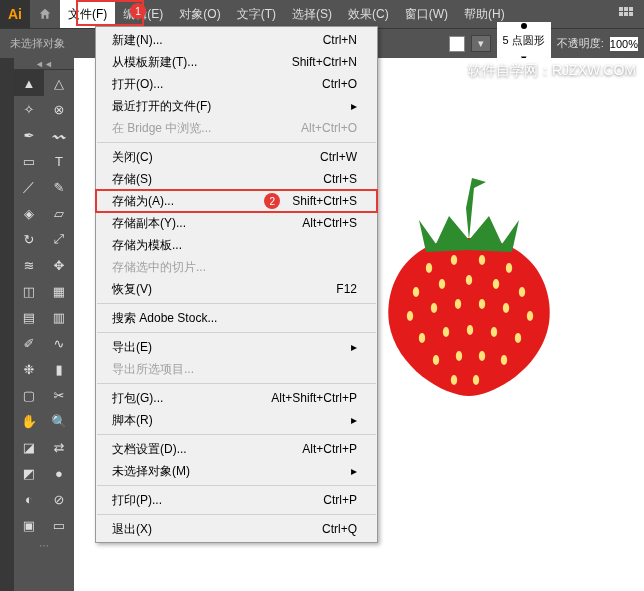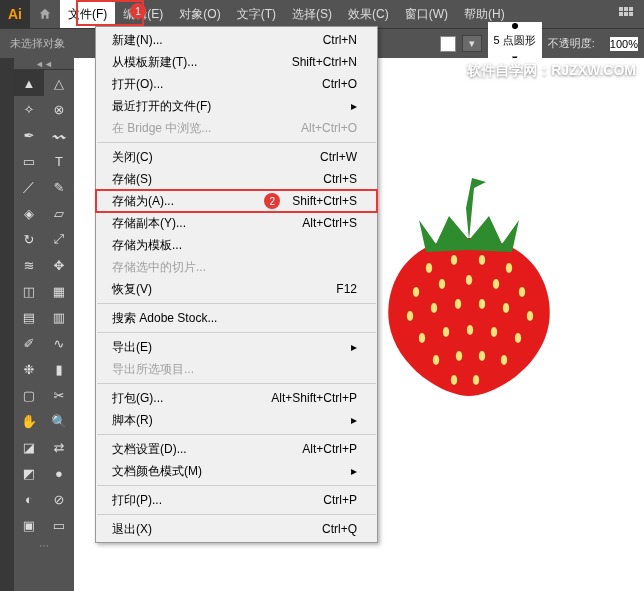--- a/index.html
+++ b/index.html
@@ -13,24 +13,24 @@
   .grid-icon { margin-left: auto; margin-right: 8px; width: 20px; height: 20px; display: flex; align-items: center; justify-content: center; }
   .callout-1 { position: absolute; left: 130px; top: 3px; width: 16px; height: 16px; background: #e53935; border-radius: 50%; color: #fff; font-size: 10px; display: flex; align-items: center; justify-content: center; z-index: 20; }
   
   .options-bar { height: 30px; background: #535353; display: flex; align-items: center; color: #ddd; font-size: 11px; border-top: 1px solid #383838; }
   .options-noselect { padding: 0 10px; color: #bbb; }
   .options-right { margin-left: auto; display: flex; align-items: center; gap: 6px; padding-right: 6px; }
   .opt-box { background: #6a6a6a; padding: 1px 6px; border: 1px solid #404040; }
   .opt-swatch { width: 16px; height: 16px; background: #fff; border: 1px solid #888; }
   .opt-bullet { width: 6px; height: 6px; background: #000; border-radius: 50%; }
   .opt-stroke { background: #fff; color: #000; padding: 1px 6px; display: flex; align-items: center; gap: 4px; flex-direction: column; }
-  .opt-opacity { display: flex; align-items: center; gap: 15px; text-align: right; }
+  .opt-opacity { display: flex; align-items: center; gap: 6px; text-align: right; }
   .opt-opacity-val { background: #fff; color: #000; padding: 1px 0; }
   
-  .watermark { position: absolute; right: 8px; top: 62px; color: #fff; font-size: 14px; font-weight: bold; z-index: 3; text-shadow: 0 1px 3px rgba(0,0,0,0.5); }
+  .watermark { position: absolute; right: 8px; top: 62px; color: #fff; font-size: 14px; font-weight: normal; z-index: 3; text-shadow: 0 1px 3px rgba(0,0,0,0.5); }
   
   .toolbar-strip { position: absolute; left: 0; top: 58px; width: 14px; bottom: 0; background: #383838; }
   .toolbar { position: absolute; left: 14px; top: 58px; width: 60px; bottom: 0; background: #535353; display: flex; flex-direction: column; }
   .tool-ctrl { height: 12px; background: #535353; border-bottom: 1px solid #383838; display: flex; align-items: center; justify-content: center; gap: 2px; }
   .tool-ctrl span { color: #aaa; font-size: 9px; }
   .tool-grid { display: grid; grid-template-columns: 30px 30px; }
   .tool { width: 30px; height: 26px; display: flex; align-items: center; justify-content: center; color: #ddd; }
   .tool.sel { background: #373737; }
   .tool-chevron-bottom { height: 14px; display: flex; align-items: center; justify-content: center; color: #999; font-size: 10px; }
   .tool-spacer { flex: 1; }
@@ -252,21 +252,21 @@
     <div class="dd-item">
       <span class="dd-label">脚本(R)</span>
       <span>▸</span>
     </div>
     <div class="dd-sep"></div>
     <div class="dd-item">
       <span class="dd-label">文档设置(D)...</span>
       <span class="dd-short">Alt+Ctrl+P</span>
     </div>
     <div class="dd-item">
-      <span class="dd-label">文档颜色模式(M)</span>
+      <span class="dd-label">未选择对象(M)</span>
       <span>▸</span>
     </div>
     <div class="dd-sep"></div>
     <div class="dd-item">
       <span class="dd-label">打印(P)...</span>
       <span class="dd-short">Ctrl+P</span>
     </div>
     <div class="dd-sep"></div>
     <div class="dd-item">
       <span class="dd-label">退出(X)</span>

